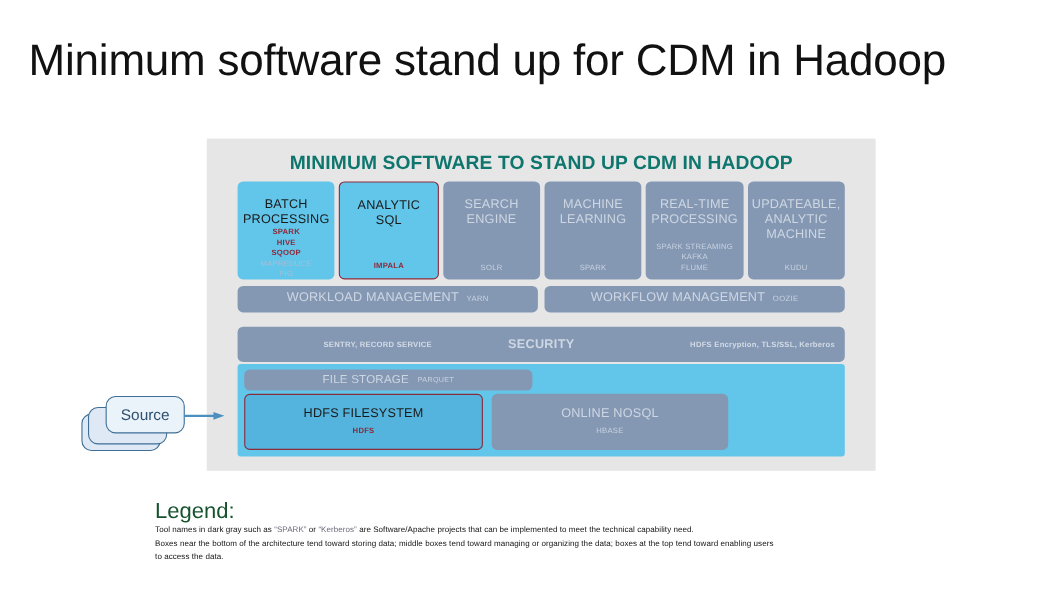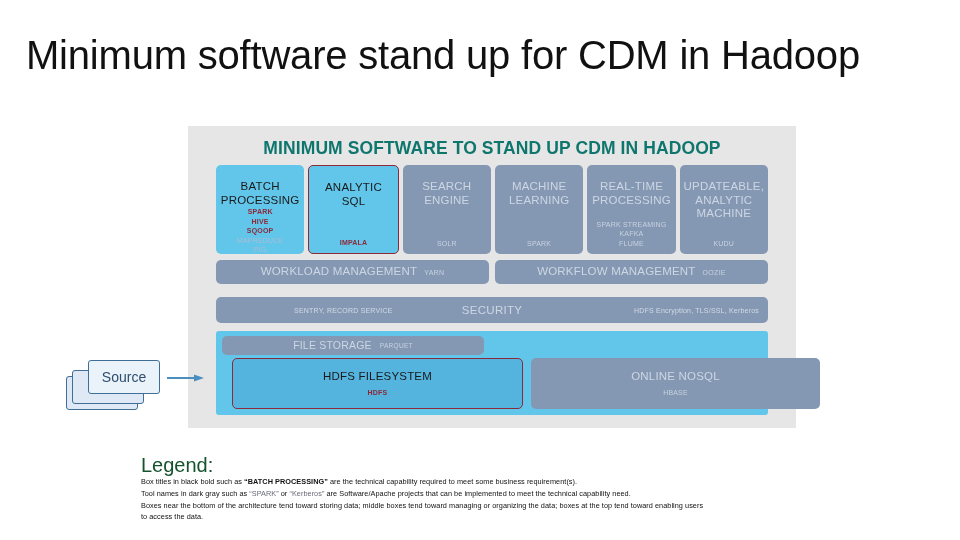--- a/index.html
+++ b/index.html
@@ -141,21 +141,22 @@
     color: #c8d2df;
     letter-spacing: 0.3px;
   }
 
   
   #security-row {
     position: absolute;
     left: 28px;
     top: 171px;
     width: 552px;
-    height: 26px;
+    height: 32px;
+    font-weight: bold;
   }
   #security-row .cap-box {
     width: 100%;
     height: 100%;
     display: flex;
     align-items: center;
     padding: 0 9px;
     box-sizing: border-box;
   }
   #security-row .sec-left,
@@ -195,23 +196,23 @@
     gap: 8px;
   }
   #file-storage-bar .cap-title { font-size: 10.5px; }
   #file-storage-bar .bar-tool {
     font-size: 6.5px;
     color: #c8d2df;
     letter-spacing: 0.3px;
   }
   #storage-row {
     position: absolute;
-    left: 16px;
+    left: 6px;
     top: 27px;
-    width: 588px;
+    width: 440px;
     height: 51px;
     display: flex;
     gap: 8px;
     border-radius: 11px;
   }
   #storage-row .cap-box {
     flex: 1 1 0;
     display: flex;
     flex-direction: column;
     align-items: center;
@@ -226,24 +227,25 @@
     position: absolute;
     left: 66px;
     top: 360px;
     width: 125px;
     height: 52px;
   }
   .src-card {
     position: absolute;
     width: 72px;
     height: 34px;
-    border-radius: 3px;
+    border-radius: 9px;
     background: #dfe9f5;
     border: 1.6px solid #3f6f96;
     box-sizing: border-box;
+    margin-left: 8px;
   }
   #src-card-3 { left: 0px;  top: 16px; }
   #src-card-2 { left: 6px;  top: 10px; }
   #src-card-1 {
     left: 22px; top: 0px;
     width: 72px;
     display: flex;
     align-items: center;
     justify-content: center;
     background: #eaf2fa;
@@ -414,23 +416,20 @@
     <span id="source-label">Source</span>
   </div>
   <svg id="source-arrow" viewBox="0 0 38 8">
     <path d="M0 3 L27 3 L27 0.5 L37 4 L27 7.5 L27 5 L0 5 Z" fill="#4a8fc0"></path>
   </svg>
 </div>
 
 <div id="legend">
   <div id="legend-heading">Legend:</div>
 
-  <div class="legend-line">
-    <span>Box titles in black bold such as </span><b>“BATCH PROCESSING”</b><span> are the technical capability required to meet some business requirement(s).</span>
-  </div>
 
   <div class="legend-line">
     <span>Tool names in dark gray such as </span><span class="lg-tool">“SPARK”</span><span> or </span><span class="lg-tool">“Kerberos”</span><span> are Software/Apache projects that can be implemented to meet the technical capability need.</span>
   </div>
 
   <div class="legend-line">Boxes near the bottom of the architecture tend toward storing data; middle boxes tend toward managing or organizing the data; boxes at the top tend toward enabling users</div>
   <div class="legend-line">to access the data.</div>
 </div>
 
 </body></html>

